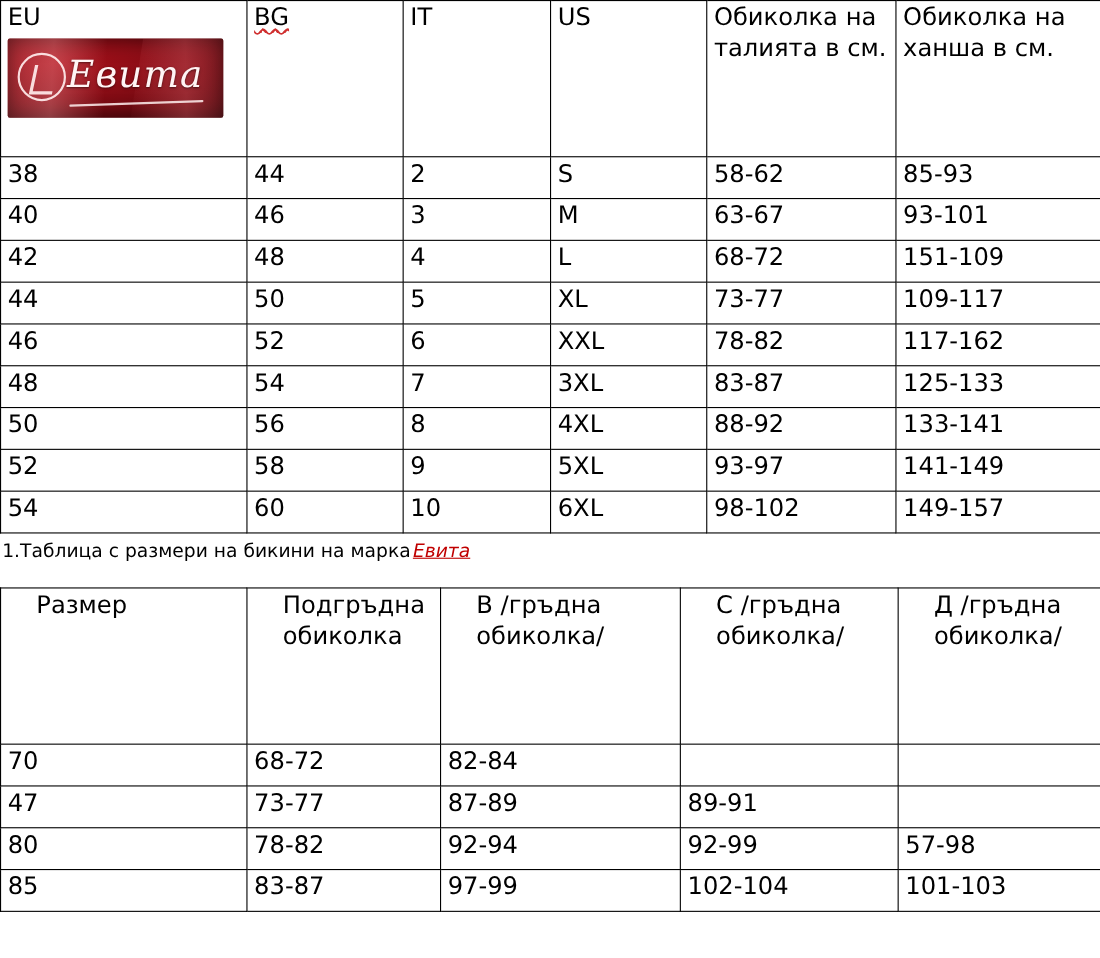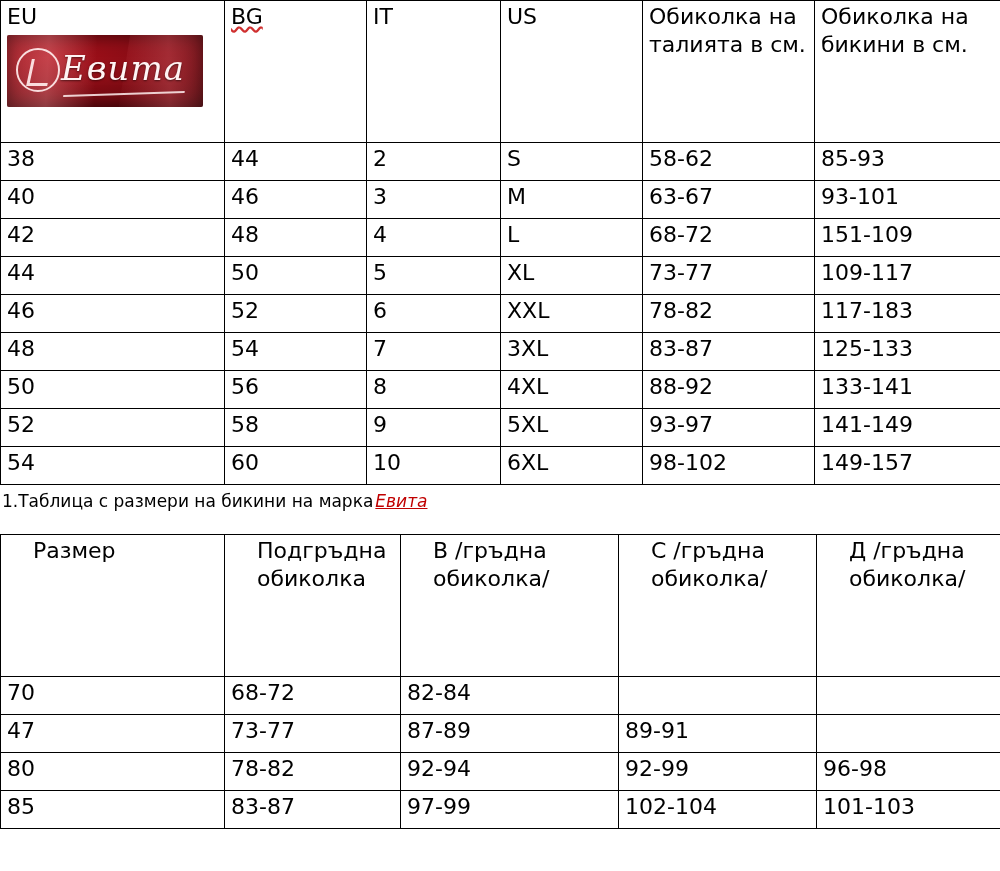--- a/index.html
+++ b/index.html
@@ -188,21 +188,21 @@
         <td>
           <span class="hdr-text">IT</span>
         </td>
         <td>
           <span class="hdr-text">US</span>
         </td>
         <td>
           <span class="hdr-text">Обиколка на талията в см.</span>
         </td>
         <td>
-          <span class="hdr-text">Обиколка на бикини в см.</span>
+          <span class="hdr-text">Обиколка на ханша в см.</span>
         </td>
       </tr>
     </thead>
     <tbody>
       <tr>
         <td>38</td>
         <td>44</td>
         <td>2</td>
         <td>S</td>
         <td>58-62</td>
@@ -231,21 +231,21 @@
         <td>XL</td>
         <td>73-77</td>
         <td>109-117</td>
       </tr>
       <tr>
         <td>46</td>
         <td>52</td>
         <td>6</td>
         <td>XXL</td>
         <td>78-82</td>
-        <td>117-183</td>
+        <td>117-162</td>
       </tr>
       <tr>
         <td>48</td>
         <td>54</td>
         <td>7</td>
         <td>3XL</td>
         <td>83-87</td>
         <td>125-133</td>
       </tr>
       <tr>
@@ -311,21 +311,21 @@
         <td>73-77</td>
         <td>87-89</td>
         <td>89-91</td>
         <td></td>
       </tr>
       <tr>
         <td>80</td>
         <td>78-82</td>
         <td>92-94</td>
         <td>92-99</td>
-        <td>96-98</td>
+        <td>57-98</td>
       </tr>
       <tr>
         <td>85</td>
         <td>83-87</td>
         <td>97-99</td>
         <td>102-104</td>
         <td>101-103</td>
       </tr>
 
     </tbody>

